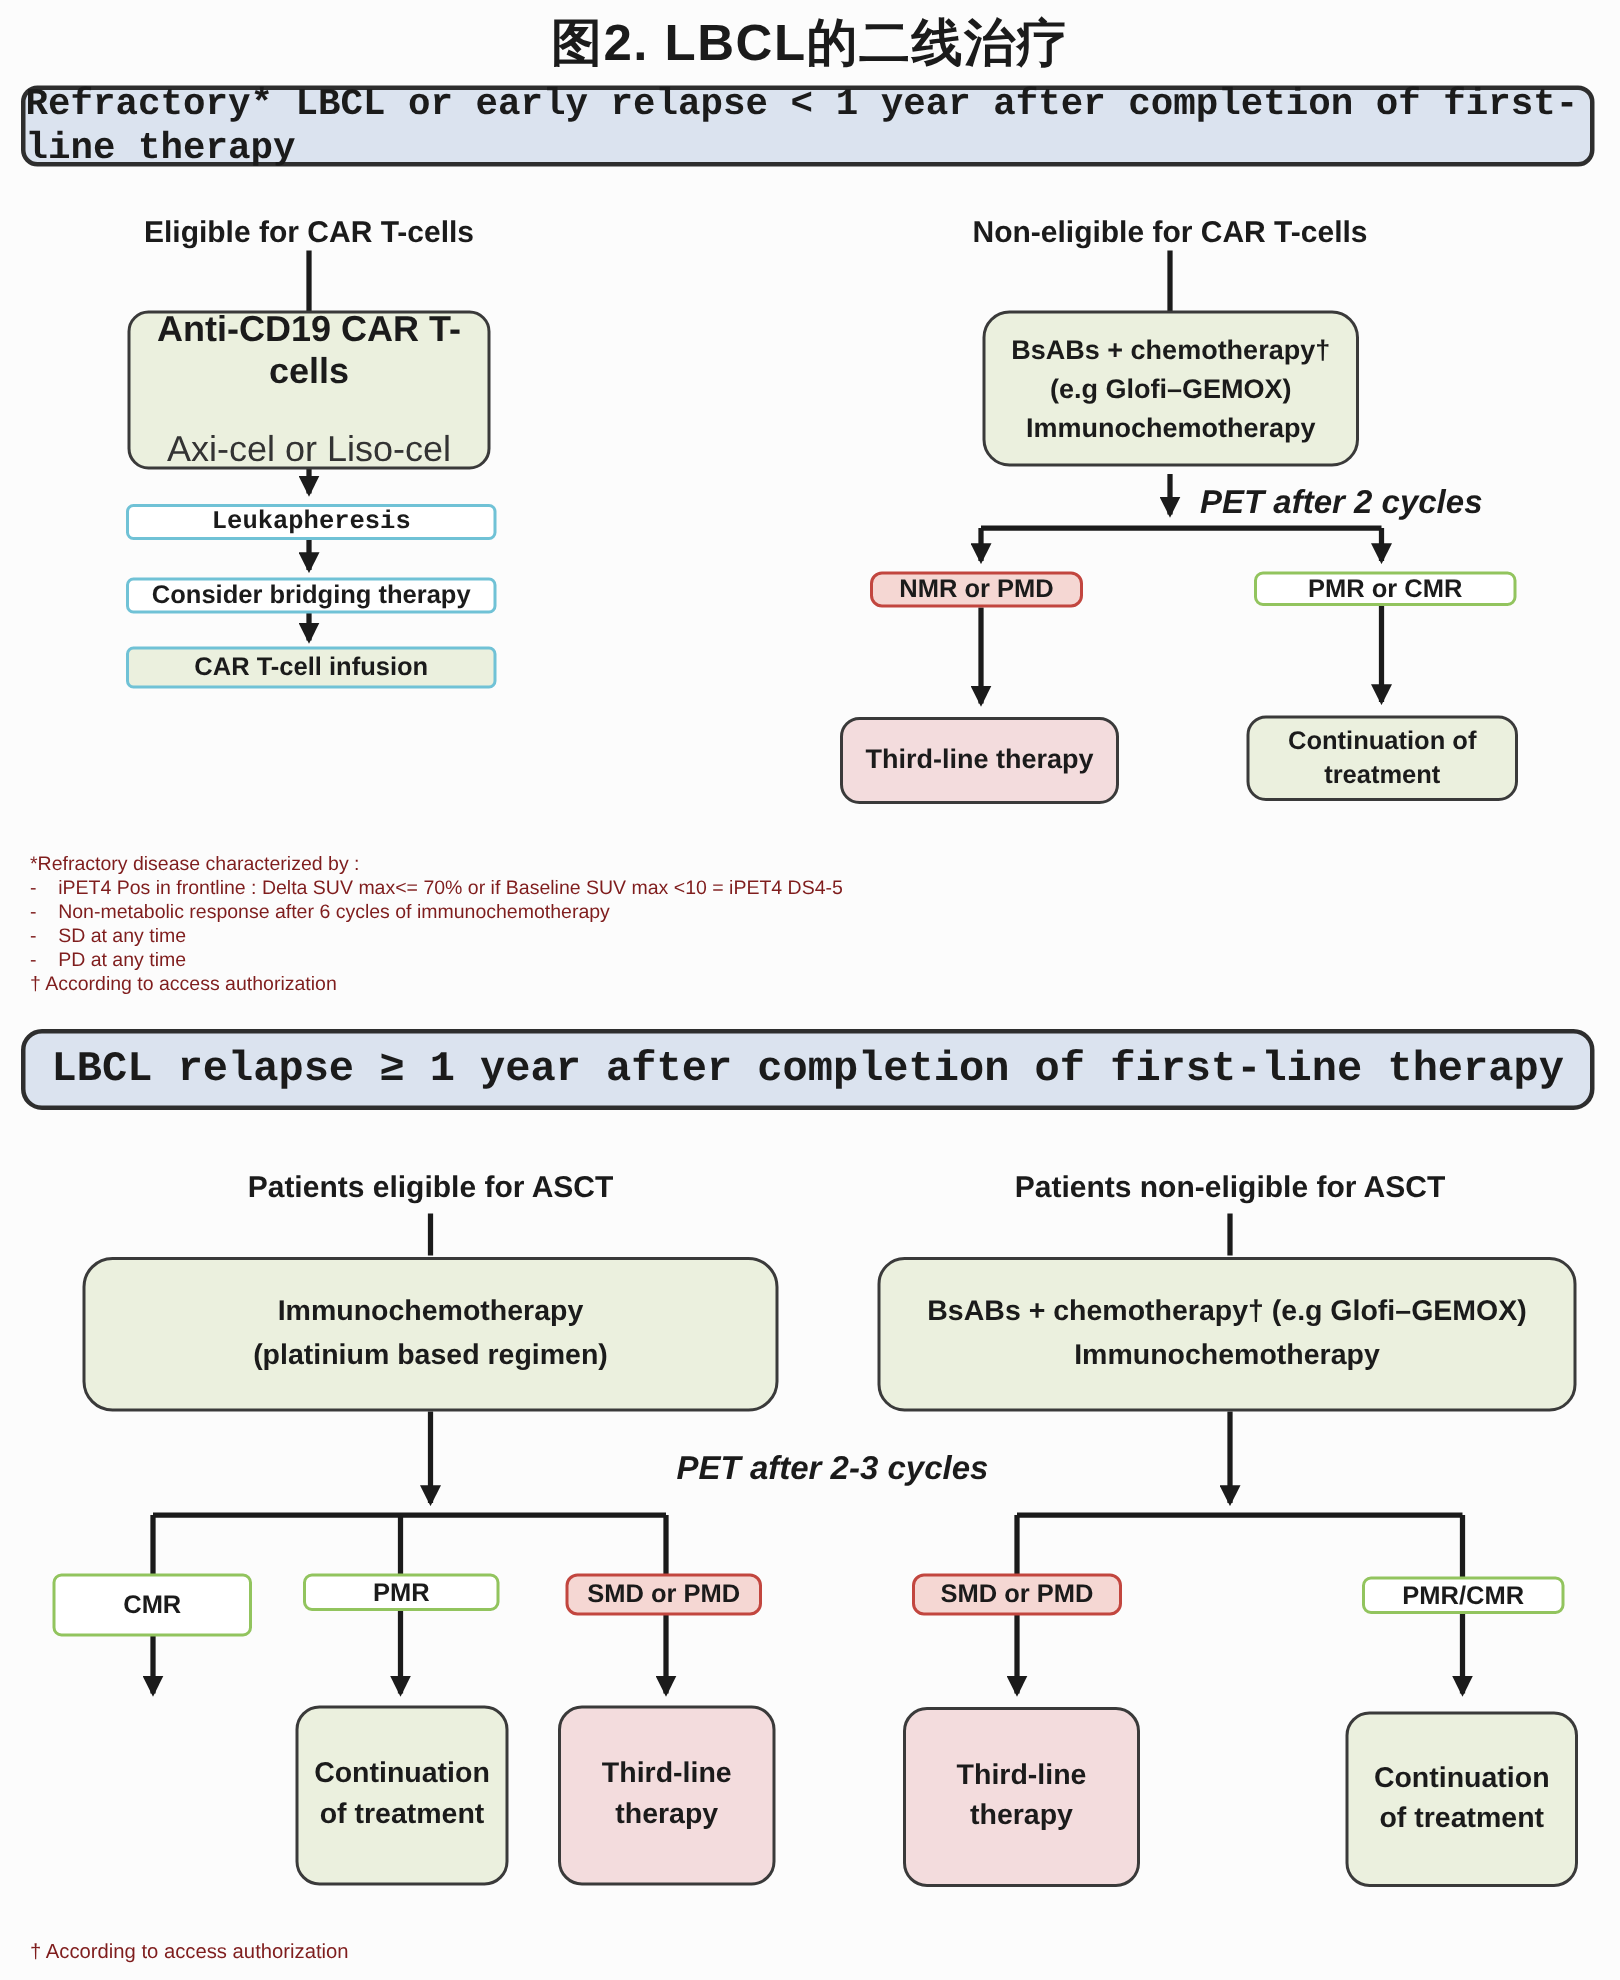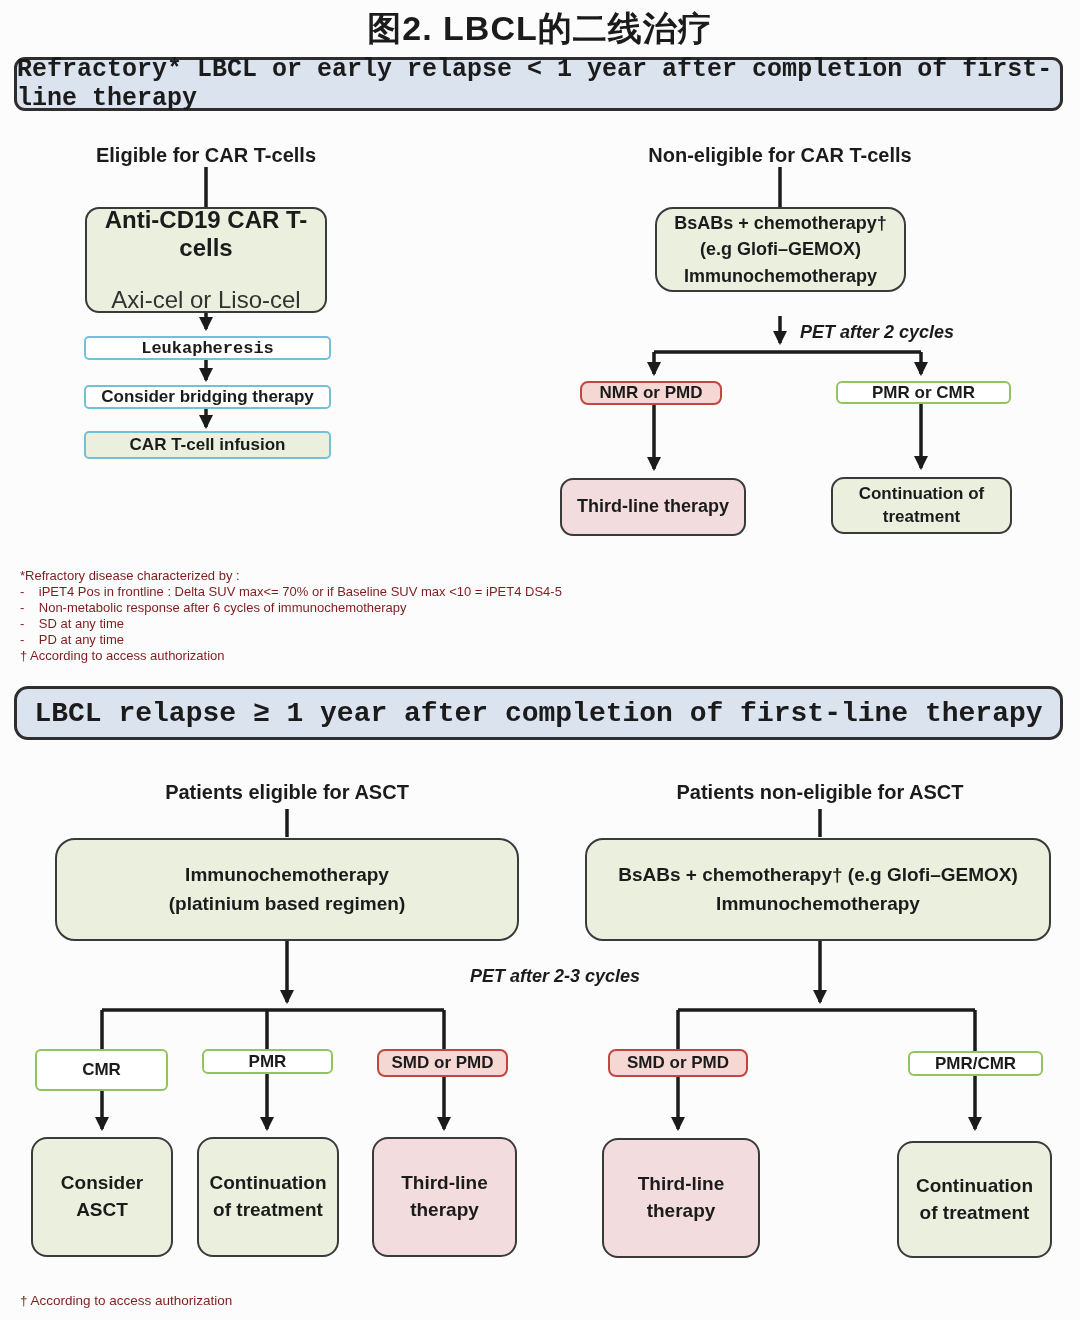--- a/index.html
+++ b/index.html
@@ -47,21 +47,21 @@
     display:flex;align-items:center;justify-content:center;
     font-weight:bold;font-size:17px;z-index:3;
   }
   .outcome{
     border:2.5px solid var(--box-border);border-radius:16px;
     display:flex;flex-direction:column;align-items:center;justify-content:center;
     font-weight:bold;font-size:19px;line-height:1.4;text-align:center;z-index:3;
   }
   .outcome.green{background:var(--green-box-bg);}
   .outcome.pink{background:var(--pink-box-bg);}
-  .pet-label{font-weight:bold;font-style:italic;font-size:18px;z-index:2;}
+  .pet-label{font-weight:bold;font-style:italic;font-size:22px;z-index:2;}
   .footnote{font-size:13px;line-height:16px;white-space:pre;color:#7f1d1d;z-index:2;}
   #connectors{position:absolute;left:0;top:0;z-index:1;}
   #connectors line{stroke:var(--line-color);stroke-width:3.5px;}
 </style>
 </head>
 <body>
 
 <div id="canvas">
 
   <svg id="connectors" width="1080" height="1320" viewBox="0 0 1080 1320">
@@ -103,21 +103,21 @@
 
   <div class="abs roundbox" style="left:85px;top:207px;width:242px;height:106px;border-radius:14px;font-size:24px;gap:24px;">
     <div class="b">Anti-CD19 CAR T-cells</div>
     <div style="color:#333;">Axi-cel or Liso-cel</div>
   </div>
 
   <div class="abs stepbox" style="left:84px;top:336px;width:247px;height:24px;font-family:Liberation Mono, monospace;">Leukapheresis</div>
   <div class="abs stepbox" style="left:84px;top:385px;width:247px;height:24px;">Consider bridging therapy</div>
   <div class="abs stepbox greenfill" style="left:84px;top:431px;width:247px;height:28px;">CAR T-cell infusion</div>
 
-  <div class="abs roundbox" style="left:655px;top:207px;width:251px;height:85px;border-radius:18px;font-size:18px;line-height:1.45;">
+  <div class="abs roundbox" style="left:655px;top:207px;width:251px;height:104px;border-radius:18px;font-size:18px;line-height:1.45;">
     <div class="b">BsABs + chemotherapy†</div>
     <div class="b">(e.g Glofi–GEMOX)</div>
     <div class="b">Immunochemotherapy</div>
   </div>
 
   <div class="abs pet-label" style="left:800px;top:322px;width:220px;">PET after 2 cycles</div>
 
   <div class="abs label-red" style="left:580px;top:381px;width:142px;height:24px;">NMR or PMD</div>
   <div class="abs label-green" style="left:836px;top:381px;width:175px;height:23px;">PMR or CMR</div>
 
@@ -149,24 +149,20 @@
   </div>
 
   <div class="abs pet-label" style="left:445px;top:966px;width:220px;text-align:center;">PET after 2-3 cycles</div>
 
   <div class="abs label-green" style="left:35px;top:1049px;width:133px;height:42px;">CMR</div>
   <div class="abs label-green" style="left:202px;top:1049px;width:131px;height:25px;">PMR</div>
   <div class="abs label-red" style="left:377px;top:1049px;width:131px;height:28px;">SMD or PMD</div>
   <div class="abs label-red" style="left:608px;top:1049px;width:140px;height:28px;">SMD or PMD</div>
   <div class="abs label-green" style="left:908px;top:1051px;width:135px;height:25px;">PMR/CMR</div>
 
-  <div class="abs outcome green" style="left:31px;top:1137px;width:142px;height:120px;">
-    <div>Consider</div>
-    <div>ASCT</div>
-  </div>
   <div class="abs outcome green" style="left:197px;top:1137px;width:142px;height:120px;">
     <div>Continuation</div>
     <div>of treatment</div>
   </div>
   <div class="abs outcome pink" style="left:372px;top:1137px;width:145px;height:120px;">
     <div>Third-line</div>
     <div>therapy</div>
   </div>
   <div class="abs outcome pink" style="left:602px;top:1138px;width:158px;height:120px;">
     <div>Third-line</div>

